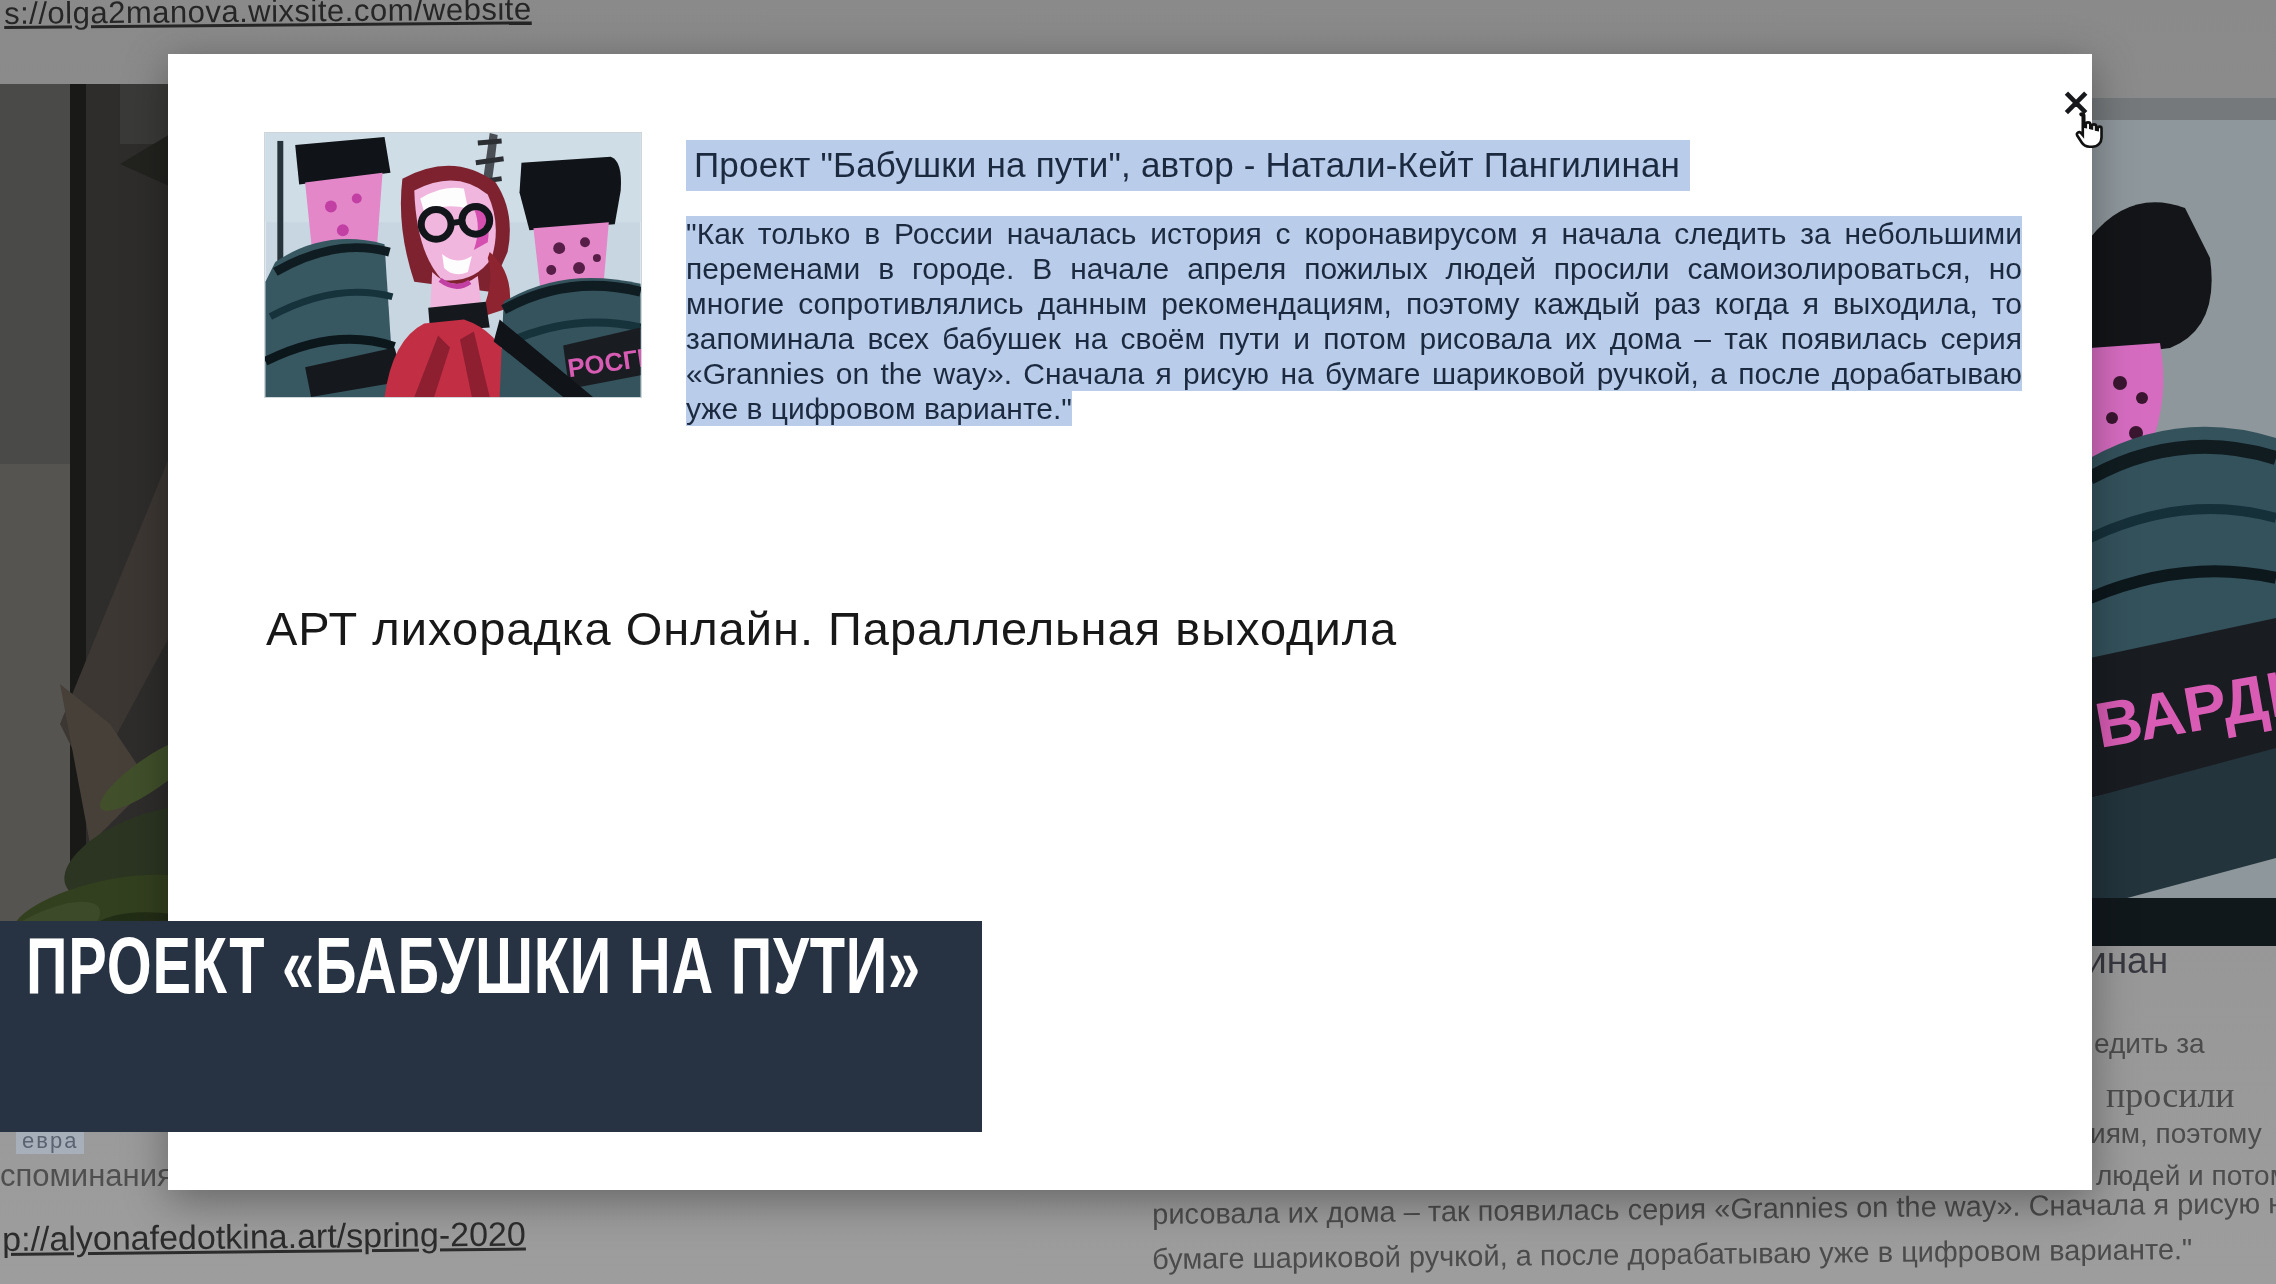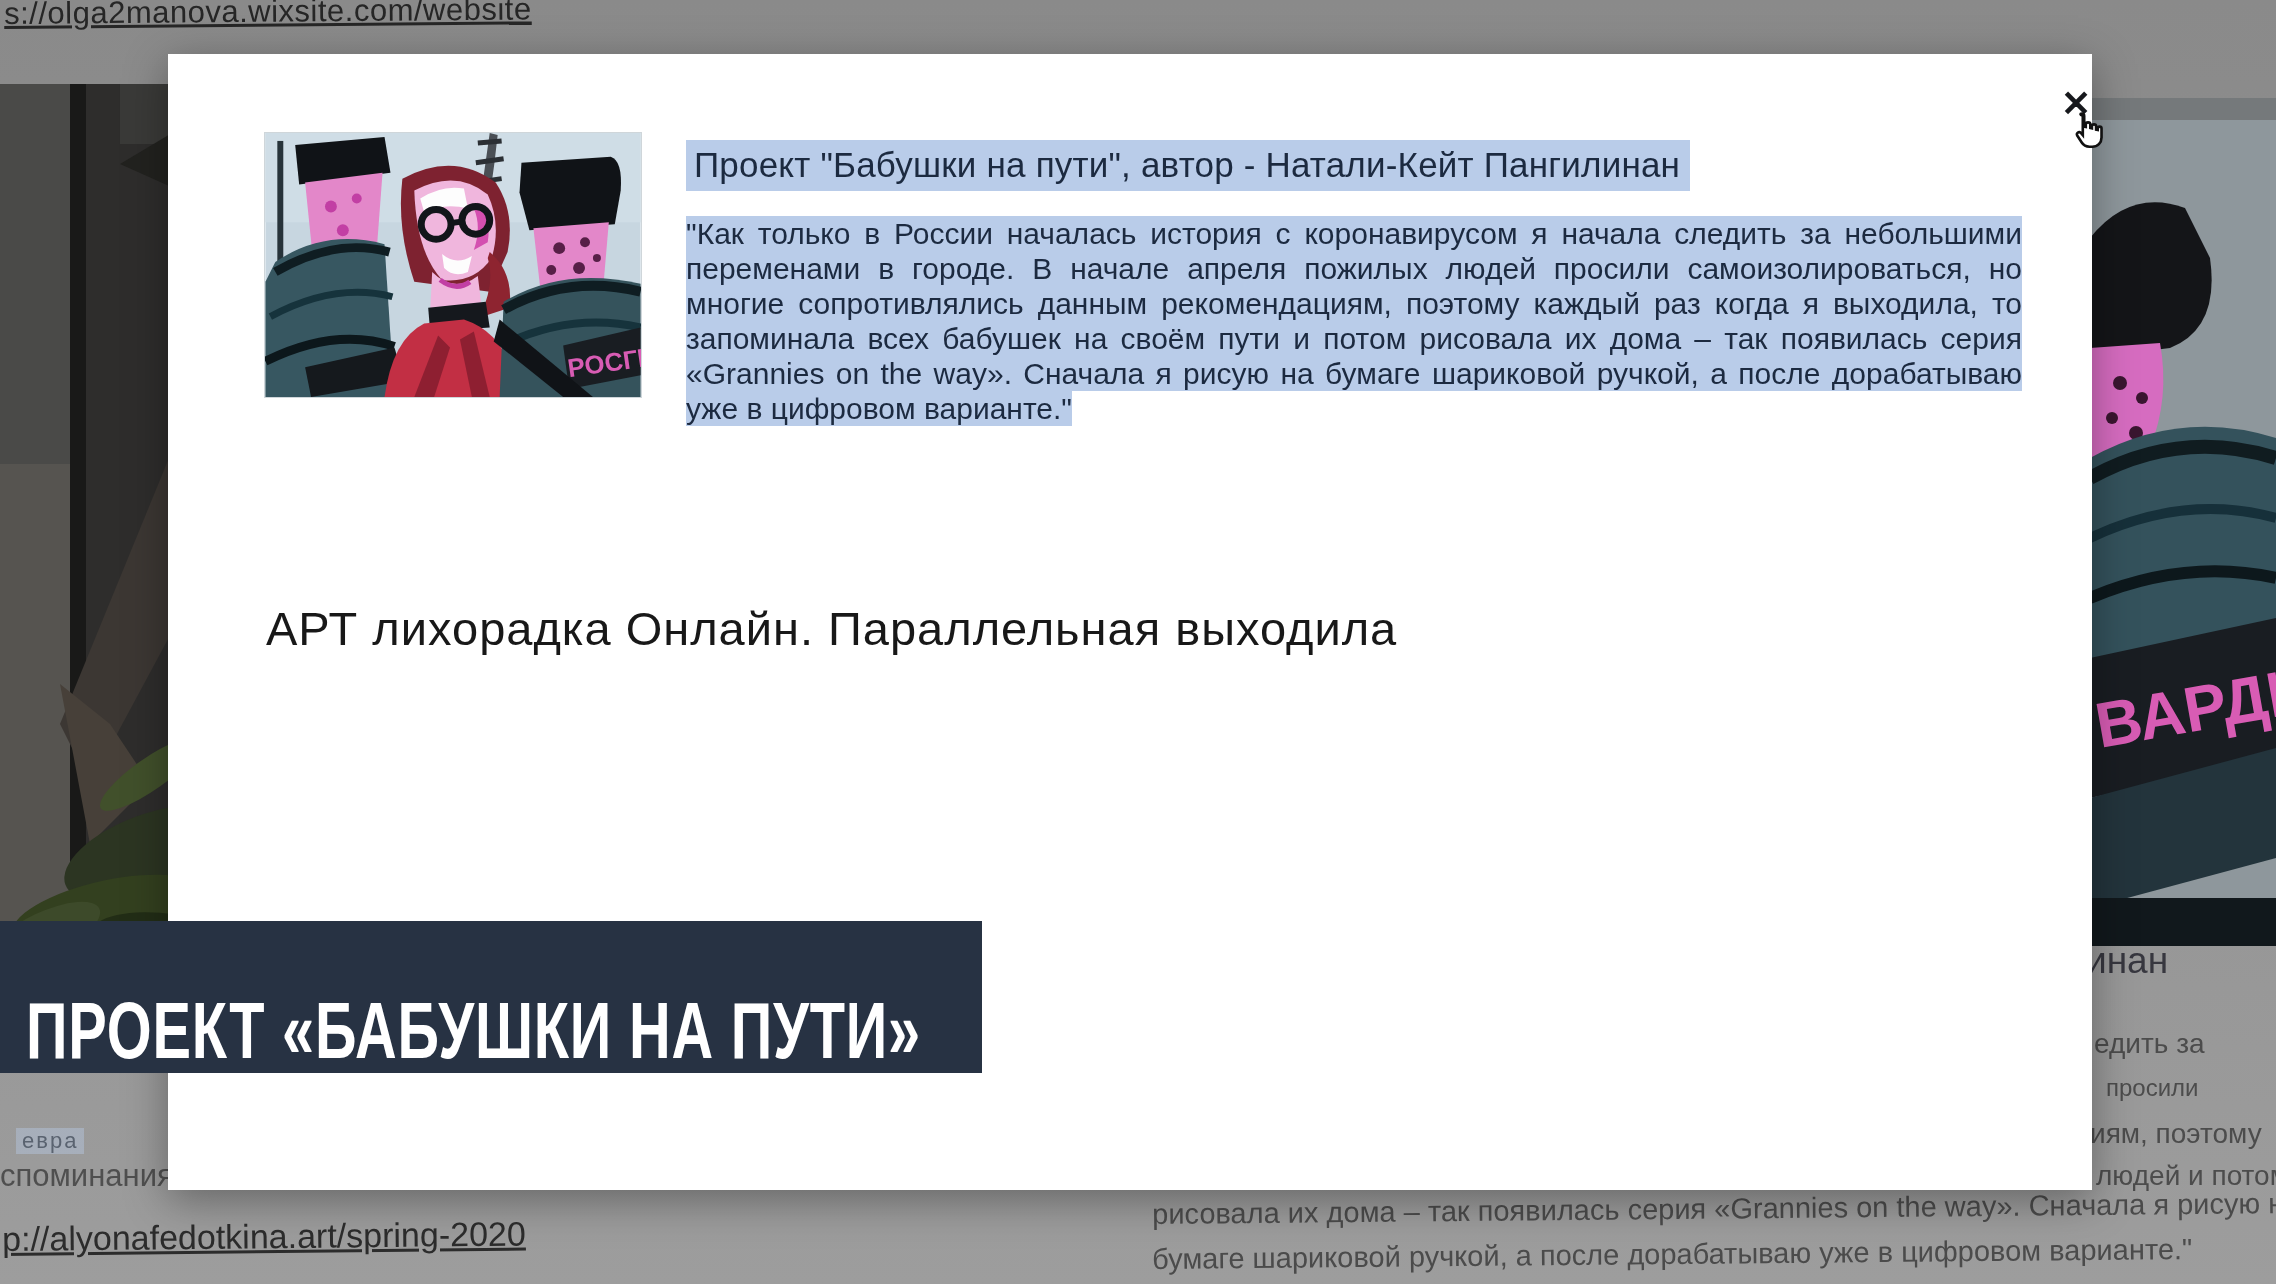--- a/index.html
+++ b/index.html
@@ -9,21 +9,21 @@
 
   
   .top-url{position:absolute;left:4px;top:-4px;font-size:31px;color:#262626;
            text-decoration:underline;letter-spacing:.5px;transform:rotate(-0.5deg);
            transform-origin:left top;white-space:nowrap;}
   #left-photo{position:absolute;left:0;top:84px;width:187px;height:872px;}
   #right-art{position:absolute;left:2090px;top:98px;width:186px;height:848px;}
   .bg-frag{position:absolute;color:#4c4c4c;white-space:nowrap;}
   .frag-inan{left:2086px;top:940px;font-size:37px;color:#37373f;text-align:center;}
   .frag-edit{left:2094px;top:1028px;font-size:28px;}
-  .frag-prosili{left:2106px;top:1074px;font-size:24px;}
+  .frag-prosili{left:2106px;top:1074px;font-size:36px;font-family:Liberation Serif, serif;}
   .frag-iyam{left:2090px;top:1118px;font-size:28px;}
   .frag-puti{left:2096px;top:1160px;font-size:28px;}
   .bg-line{position:absolute;left:1152px;color:#4b4b4b;font-size:29px;white-space:nowrap;
            transform:rotate(-0.55deg);transform-origin:left top;}
   .bg-line1{top:1198px;}
   .bg-line2{top:1243px;}
   .frag-evra{left:2px;top:1128px;font-size:22px;color:#5a6370;
              background:rgba(176,192,214,.55);padding:0 6px;letter-spacing:2px;margin-left:14px;}
   .frag-spomin{left:0;top:1158px;font-size:31px;color:#4f4f4f;}
   .bottom-link{position:absolute;left:2px;top:1220px;font-size:34px;color:#2c2c2c;
@@ -44,22 +44,22 @@
   .site-line{position:absolute;left:518px;top:381px;font-size:30px;padding:3px 8px 4px 8px;}
   .site-line a{color:#273349;text-decoration:underline;}
   .section-title{position:absolute;left:98px;top:547px;font-size:47px;color:#181818;
                  font-weight:400;letter-spacing:1px;white-space:nowrap;}
   .close-btn{position:absolute;left:1884px;top:26px;width:48px;height:48px;border:none;
              background:transparent;font-size:36px;font-weight:700;color:#16181c;
              cursor:pointer;line-height:48px;text-align:center;padding:0;}
   #hand-cursor{position:absolute;left:1898px;top:56px;width:42px;height:42px;}
 
   
-  #banner{position:absolute;left:0;top:921px;width:982px;height:152px;background:#273243;
-          z-index:30;display:flex;align-items:flex-end;}
+  #banner{position:absolute;left:0;top:921px;width:982px;height:211px;background:#273243;
+          z-index:30;display:flex;align-items:flex-start;}
   .banner-text{color:#ffffff;font-weight:700;font-size:76px;letter-spacing:1px;
                white-space:nowrap;transform:scale(.76,1.06);transform-origin:left center;
                margin-left:26px;}
 </style>
 </head>
 <body>
 
 <div id="frame">
 
   <a class="top-url">s://olga2manova.wixsite.com/website</a>

